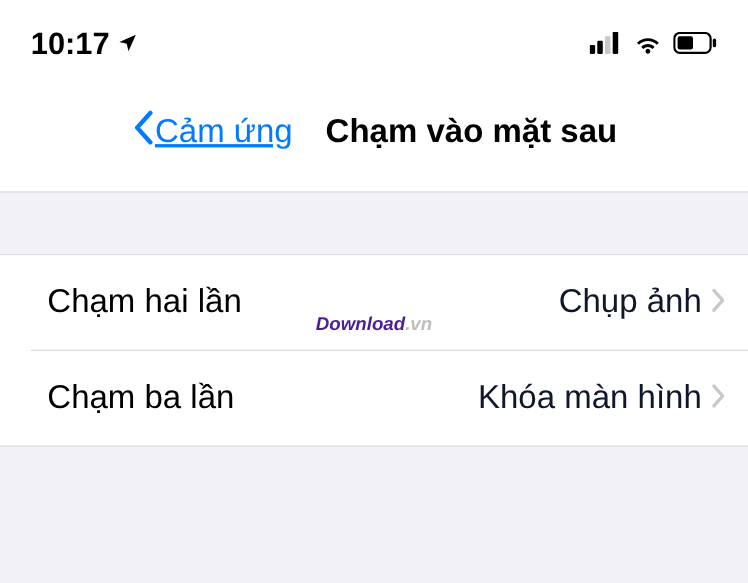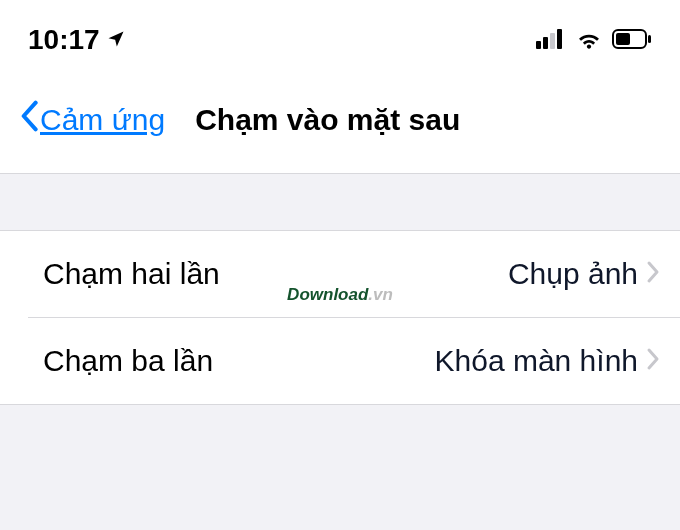--- a/index.html
+++ b/index.html
@@ -32,20 +32,21 @@
     .status-right {
       display: flex;
       align-items: center;
       gap: 10px;
     }
     .nav-header {
       display: flex;
       align-items: center;
       padding: 26px 18px 34px 18px;
       gap: 4px;
+      justify-content: center;
     }
     .back-button {
       display: flex;
       align-items: center;
       gap: 0px;
       color: #007aff;
       font-size: 30px;
       cursor: pointer;
     }
     .back-label {
@@ -102,21 +103,21 @@
       position: absolute;
       top: 285px;
       left: 50%;
       transform: translateX(-50%);
       font-size: 17px;
       font-weight: 700;
       font-style: italic;
       pointer-events: none;
       white-space: nowrap;
     }
-    .wm-a { color: #14532d; }
+    .wm-a { color: #4c1d95; }
     .wm-b { color: #bdbdbd; }
     .chevron-right {
       color: #c7c7cc;
     }
   </style>
 </head>
 <body>
 
 <div class="status-bar">
   <div class="status-left">

